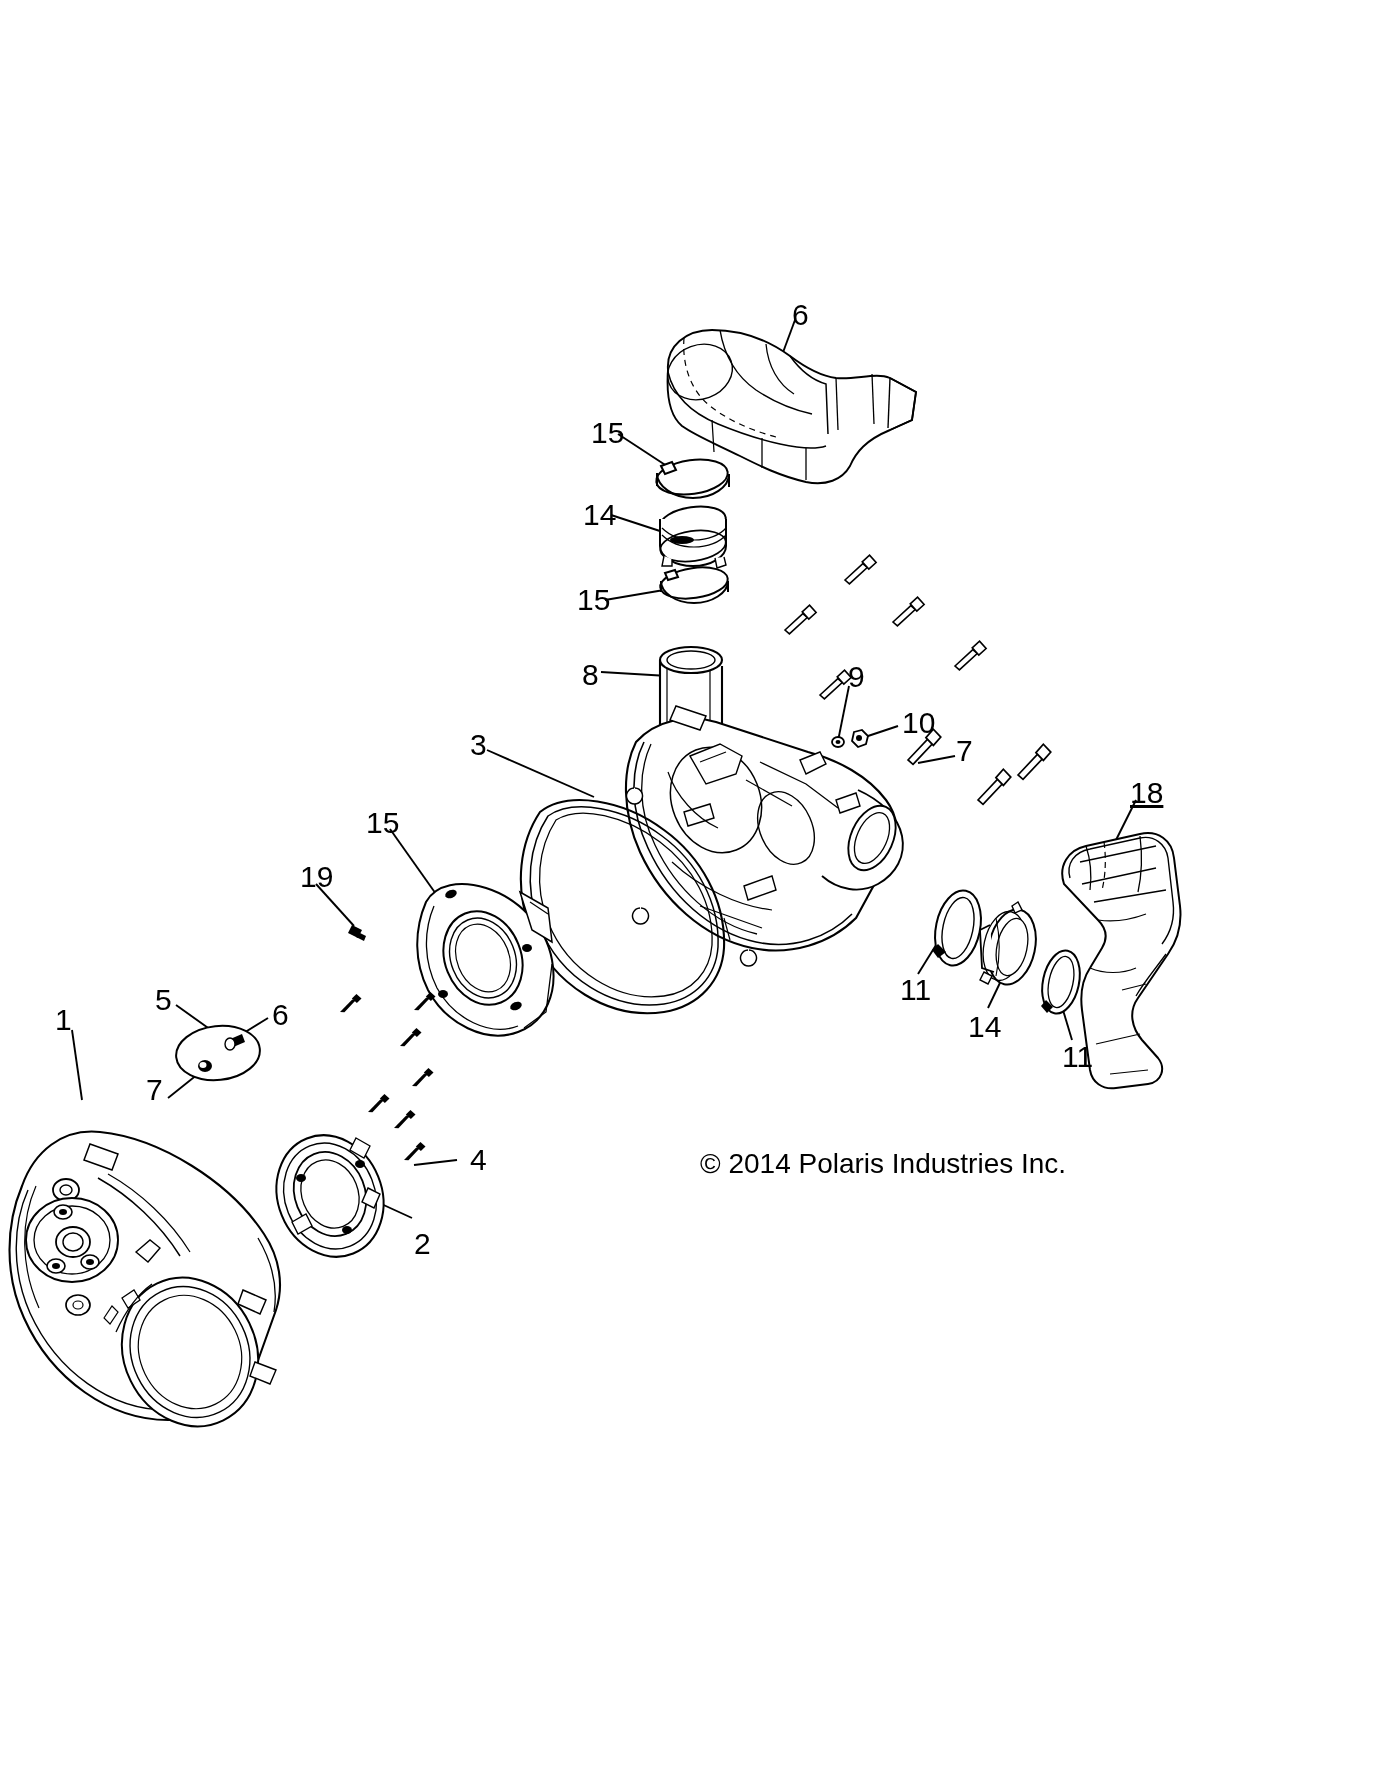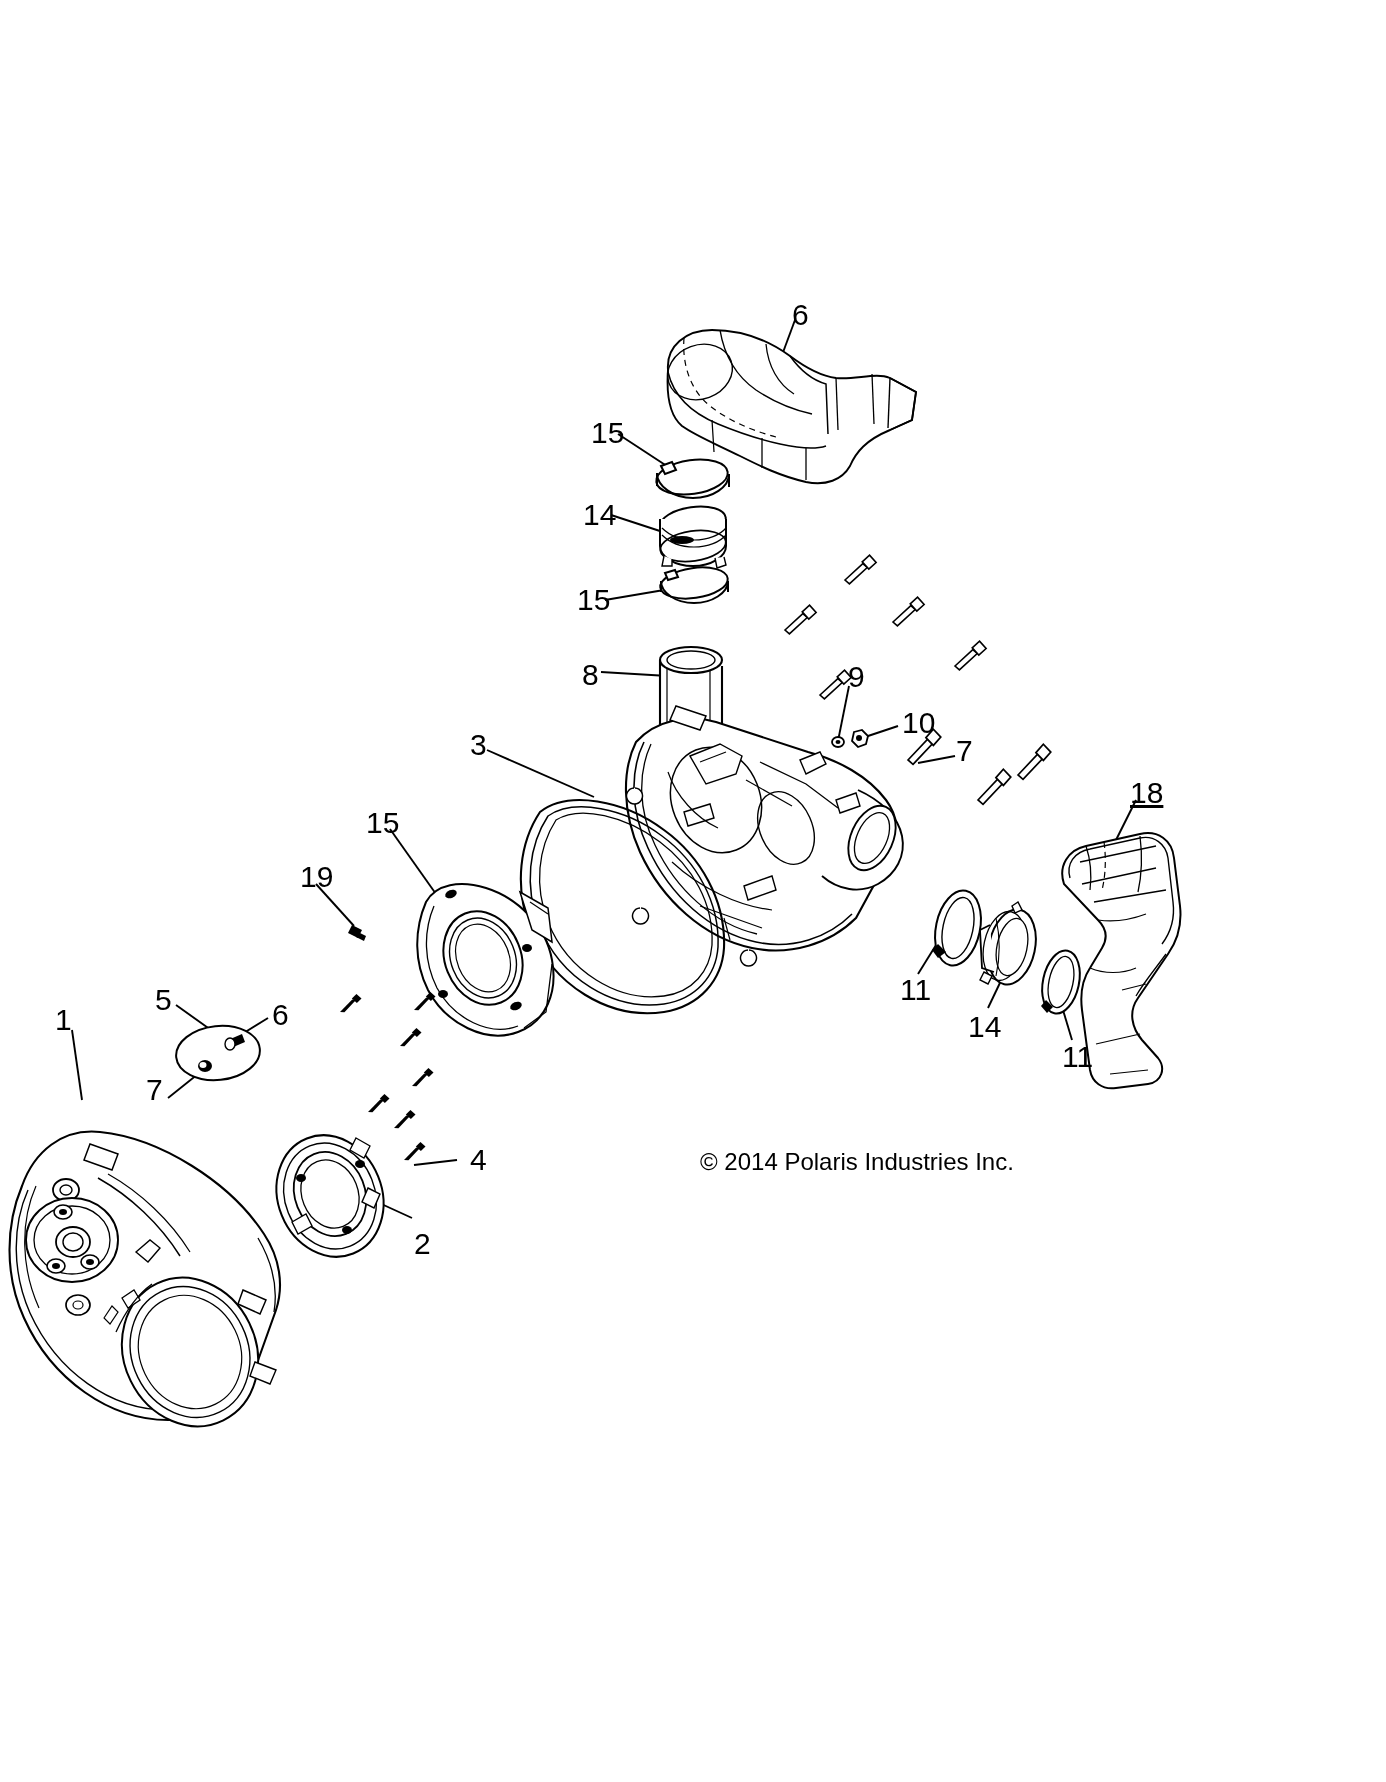--- a/index.html
+++ b/index.html
@@ -1,20 +1,20 @@
 <!DOCTYPE html>
 <html><head>
 <meta charset="utf-8">
 <style>
   html,body{margin:0;padding:0;background:#ffffff;}
   body{width:1386px;height:1782px;position:relative;font-family:"Liberation Sans",sans-serif;overflow:hidden;}
   #stage{position:absolute;left:0;top:0;width:1386px;height:1782px;}
   svg#art{position:absolute;left:0;top:0;width:1386px;height:1782px;}
   .callout{position:absolute;font-family:"Liberation Sans",sans-serif;font-size:30px;color:#000;line-height:1;white-space:nowrap;}
-  .copyright{position:absolute;font-family:"Liberation Sans",sans-serif;font-size:24px;color:#000;white-space:nowrap;}
+  .copyright{position:absolute;font-family:"Liberation Sans",sans-serif;font-size:28px;color:#000;white-space:nowrap;}
 </style>
 </head>
 <body>
 
 <div id="stage">
 
   <svg id="art" viewBox="0 0 1386 1782">
     <defs>
       <g id="screwSmall">
         <path d="M0,0 L16,-7 L19,-5 L4,2 Z" fill="#000"></path>

